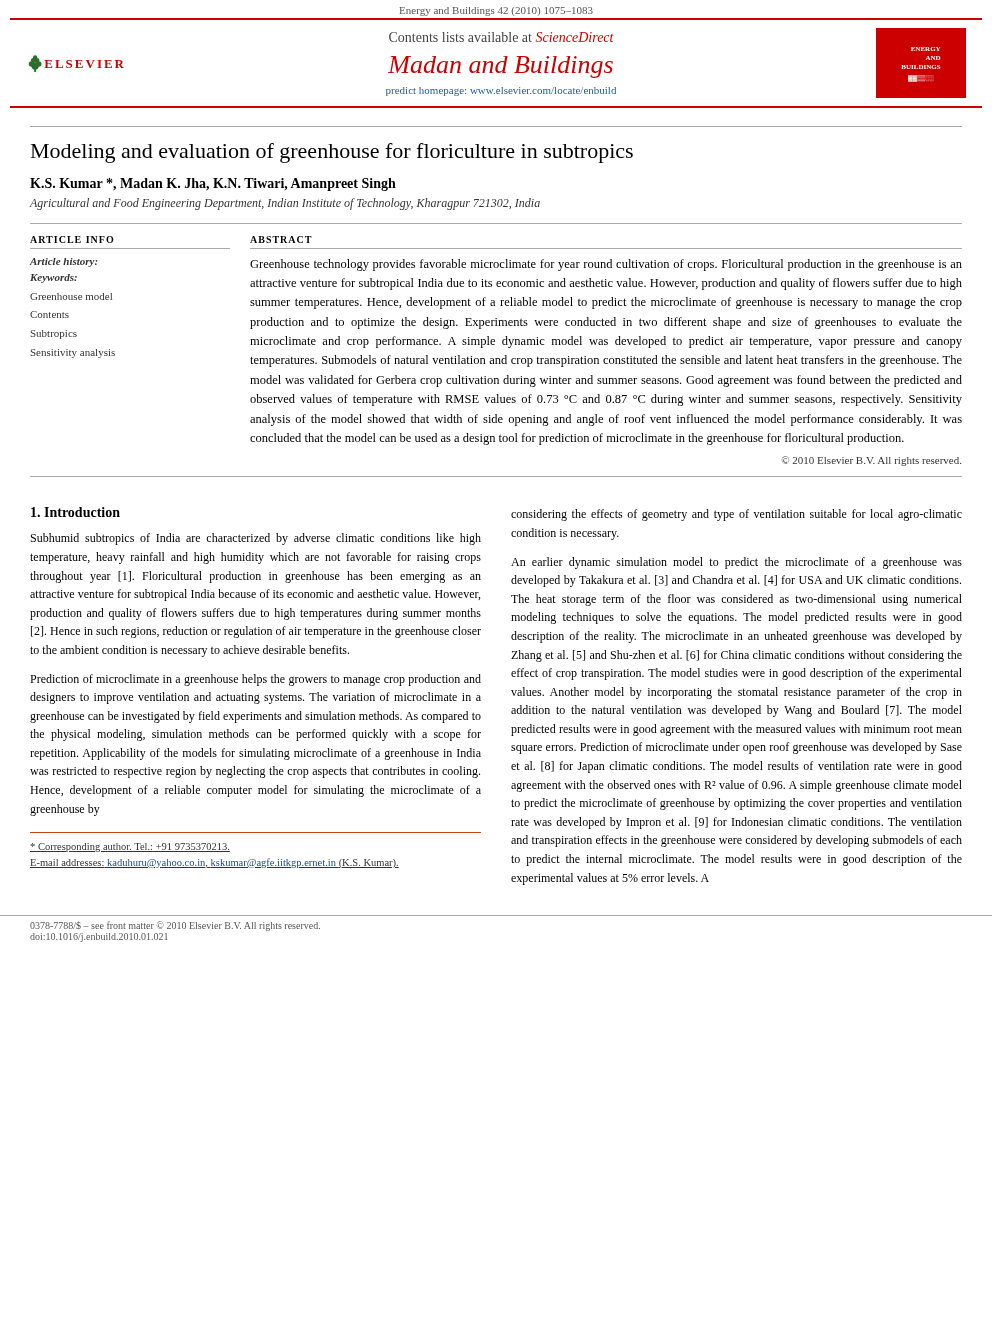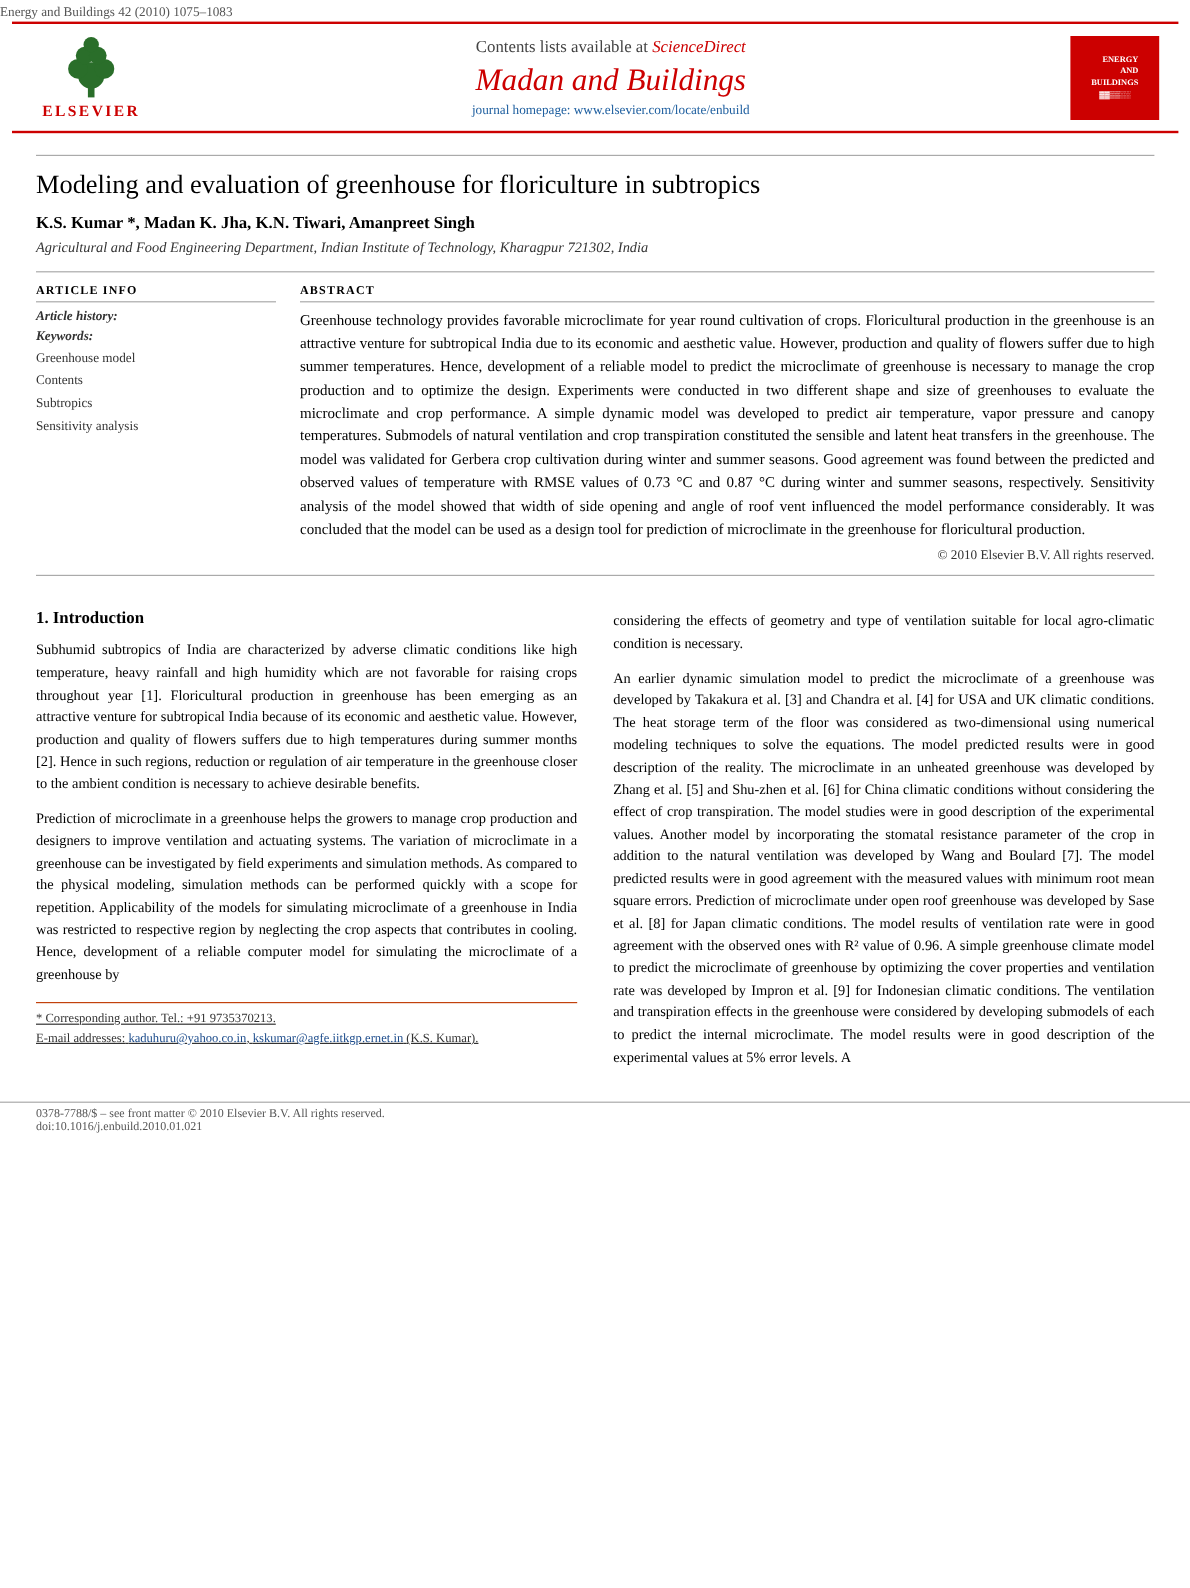--- a/index.html
+++ b/index.html
@@ -7,41 +7,42 @@
       background: #fff;
       font-family: 'Times New Roman', Times, serif;
       font-size: 13px;
       color: #000;
       width: 992px;
       min-height: 1323px;
     }
 
     
     .top-bar {
+      text-align: center;
       font-size: 11px;
       color: #555;
       padding: 4px 0 2px 0;
       border-bottom: none;
     }
 
     
     .journal-header {
       display: flex;
       align-items: center;
       justify-content: space-between;
       border-top: 2px solid #c00;
       border-bottom: 2px solid #c00;
       padding: 8px 16px;
       margin: 0 10px;
     }
 
     .journal-header .elsevier-logo {
       width: 100px;
       display: flex;
-      flex-direction: column;
+      flex-direction: row;
       align-items: center;
     }
 
     .elsevier-tree {
       width: 60px;
       height: 55px;
     }
 
     .elsevier-text {
       font-size: 13px;
@@ -77,21 +78,21 @@
     .journal-homepage {
       font-size: 11px;
       color: #444;
     }
 
     .journal-homepage span {
       color: #2060a0;
     }
 
     .journal-header .eb-logo {
-      width: 74px;
+      width: 90px;
       height: 70px;
       background: #c00;
       display: flex;
       align-items: center;
       justify-content: center;
       flex-direction: column;
       color: white;
       font-size: 8px;
       font-weight: bold;
       text-align: center;
@@ -282,21 +283,21 @@
     <div class="elsevier-text">ELSEVIER</div>
   </div>
 
   <div class="center-info">
     <div class="sciencedirect-line">
       <span>Contents lists available at</span>
       <span class="sciencedirect-link">ScienceDirect</span>
     </div>
     <div class="journal-title">Madan and Buildings</div>
     <div class="journal-homepage">
-      <span>journal homepage:</span>
+      <span>predict homepage:</span>
       <span style="color:#2060a0;">www.elsevier.com/locate/enbuild</span>
     </div>
   </div>
 
   <div class="eb-logo">
     <div style="font-size:7px; text-align:right; line-height:1.3;">
       <div>ENERGY</div>
       <div>AND</div>
       <div>BUILDINGS</div>
     </div>

